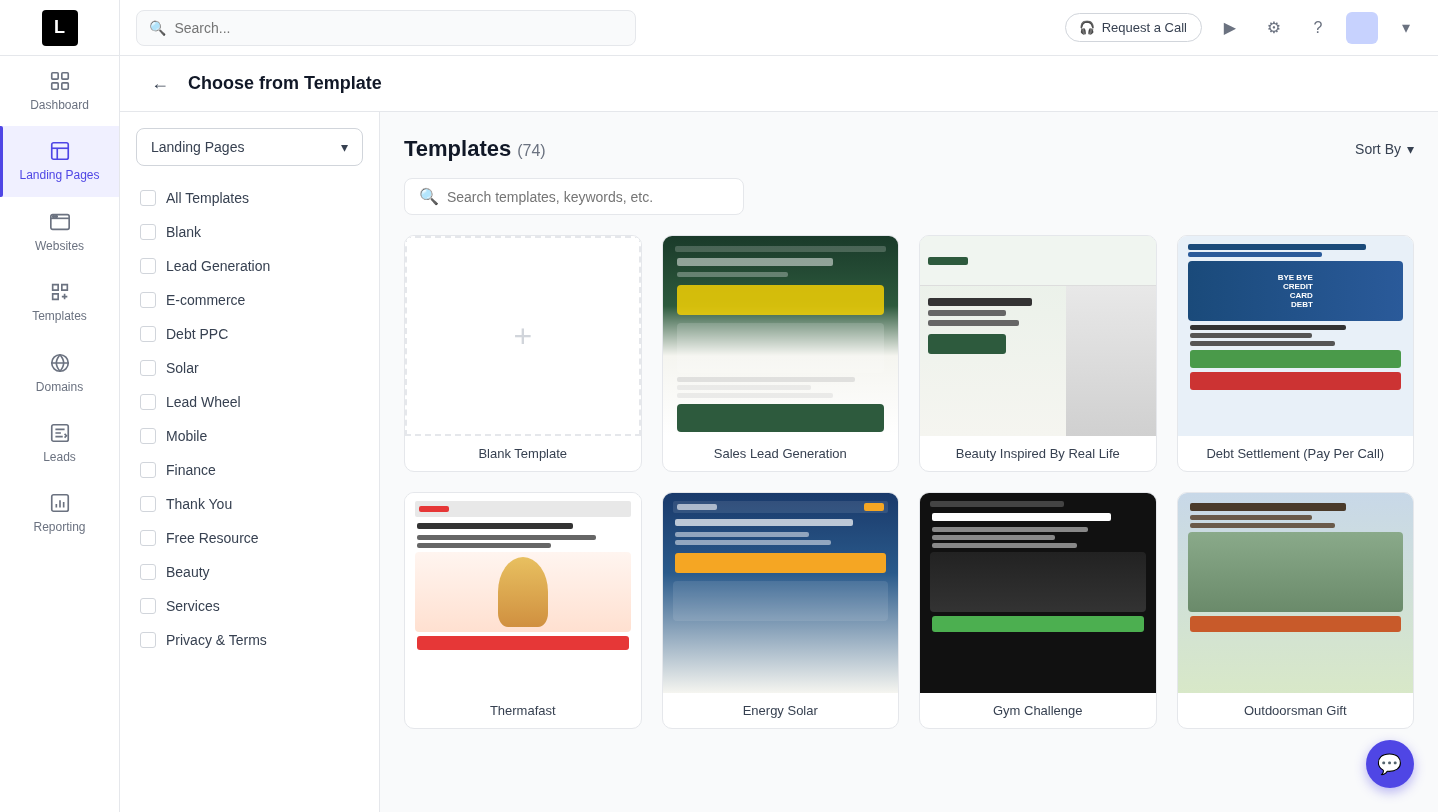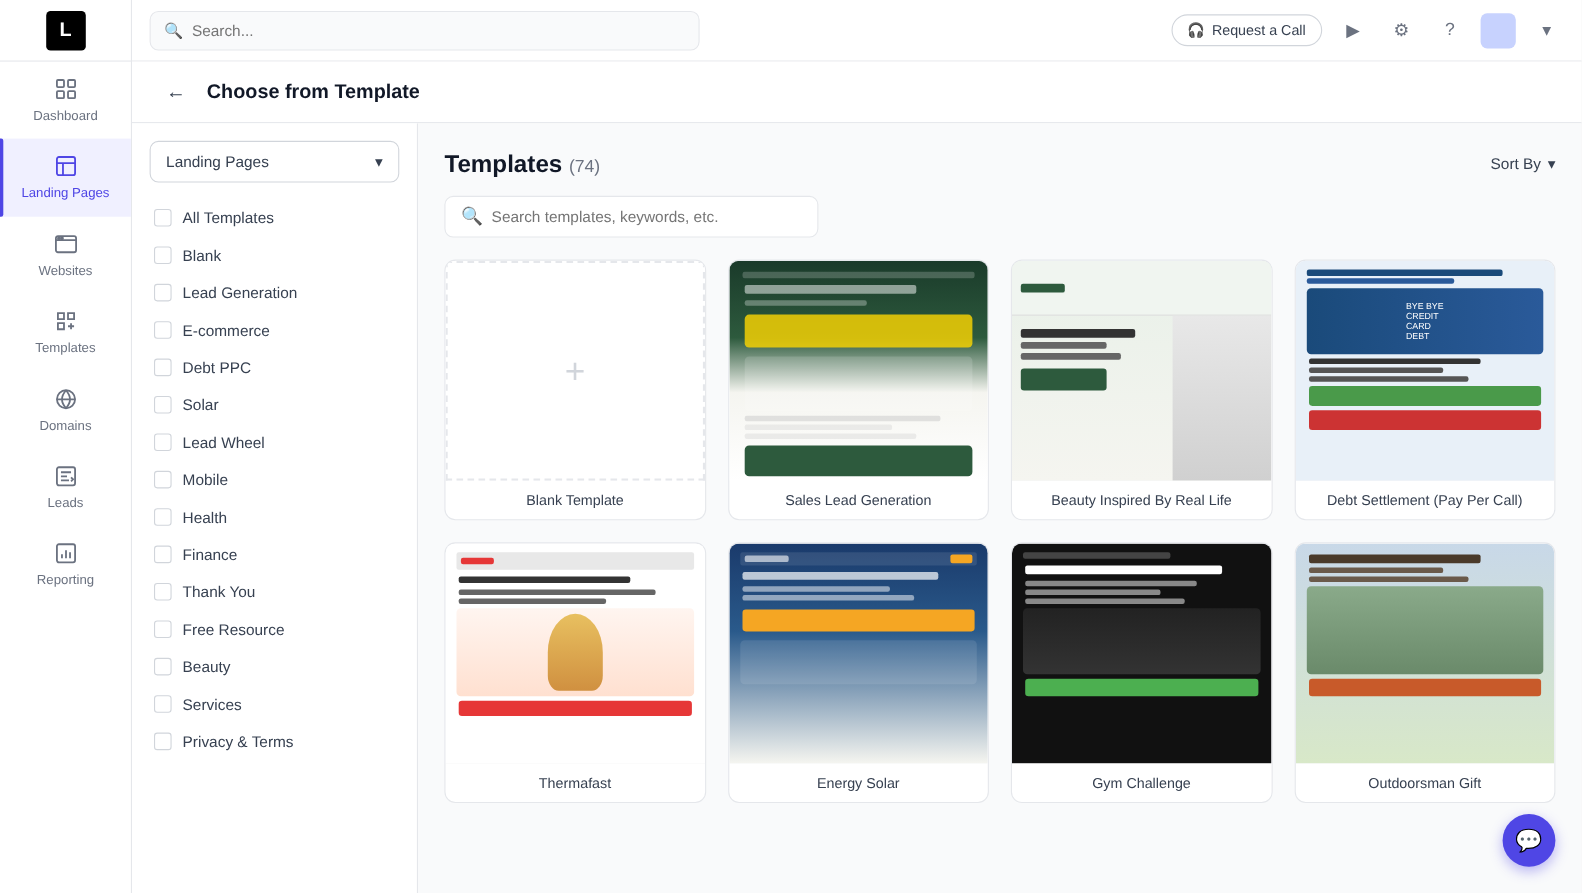--- a/index.html
+++ b/index.html
@@ -466,24 +466,20 @@
     <div class="filter-checkbox"></div>
     <span>Solar</span>
   </div>
           <div class="filter-item">
     <div class="filter-checkbox"></div>
     <span>Lead Wheel</span>
   </div>
           <div class="filter-item">
     <div class="filter-checkbox"></div>
     <span>Mobile</span>
-  </div>
-          <div class="filter-item">
-    <div class="filter-checkbox"></div>
-    <span>Health</span>
   </div>
           <div class="filter-item">
     <div class="filter-checkbox"></div>
     <span>Finance</span>
   </div>
           <div class="filter-item">
     <div class="filter-checkbox"></div>
     <span>Thank You</span>
   </div>
           <div class="filter-item">
@@ -561,21 +557,21 @@
   </div>
     </div>
     <div class="template-name">Beauty Inspired By Real Life</div>
   </div>
           <div class="template-card">
     <div class="template-preview">
       <div style="width:100%;height:100%;background:#e8f0f8;padding:6px;overflow:hidden;">
     <div style="height:6px;background:#1a4a7a;border-radius:2px;margin:2px 4px;width:80%;"></div>
     <div style="height:5px;background:#2a5a9a;border-radius:2px;margin:2px 4px;width:60%;"></div>
     <div style="height:60px;background:linear-gradient(to right,#1a4a7a,#2a5a9a);border-radius:4px;margin:4px;display:flex;align-items:center;justify-content:center;">
-      <div style="color:#fff;font-size:8px;text-align:left;font-weight:normal;">BYE BYE<br>CREDIT<br>CARD<br>DEBT</div>
+      <div style="color:#fff;font-size:8px;text-align:right;font-weight:bold;">BYE BYE<br>CREDIT<br>CARD<br>DEBT</div>
     </div>
     <div style="height:5px;background:#333;border-radius:2px;margin:3px 6px;width:70%;"></div>
     <div style="height:5px;background:#555;border-radius:2px;margin:3px 6px;width:55%;"></div>
     <div style="height:5px;background:#555;border-radius:2px;margin:3px 6px;width:65%;"></div>
     <div style="height:18px;background:#4a9a4a;border-radius:3px;margin:4px 6px;"></div>
     <div style="height:18px;background:#cc3333;border-radius:3px;margin:4px 6px;"></div>
   </div>
     </div>
     <div class="template-name">Debt Settlement (Pay Per Call)</div>
   </div>

